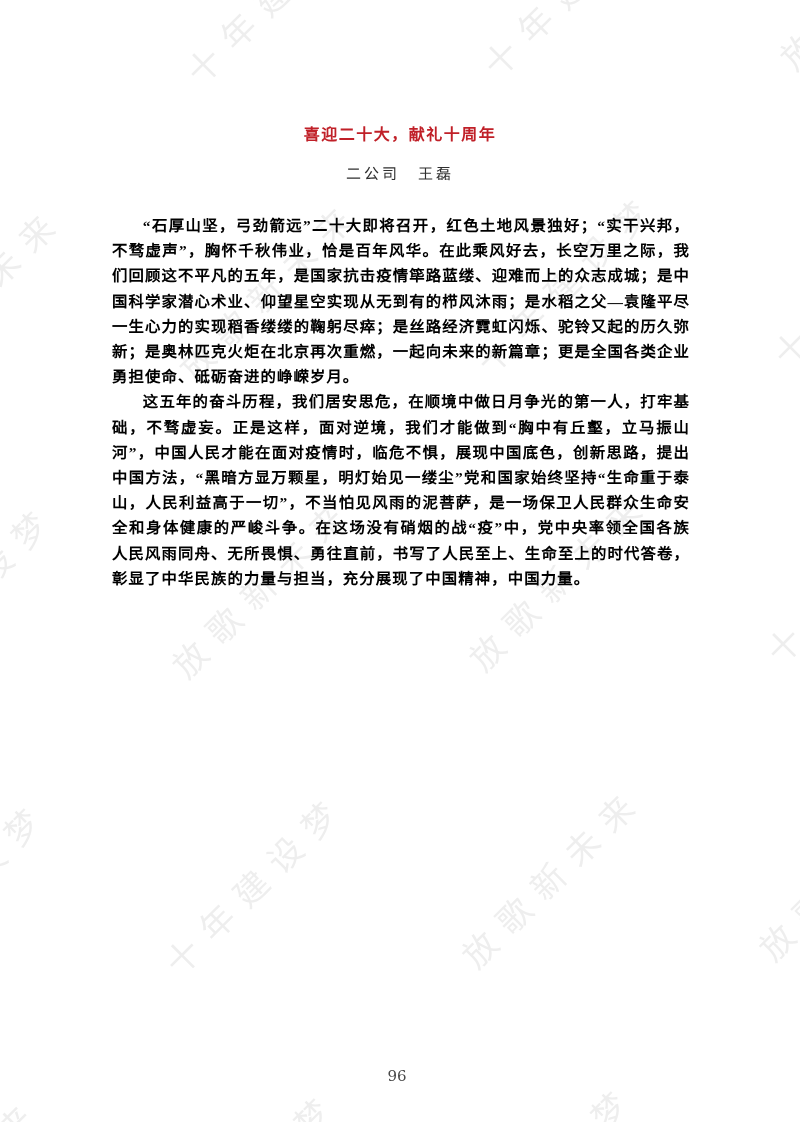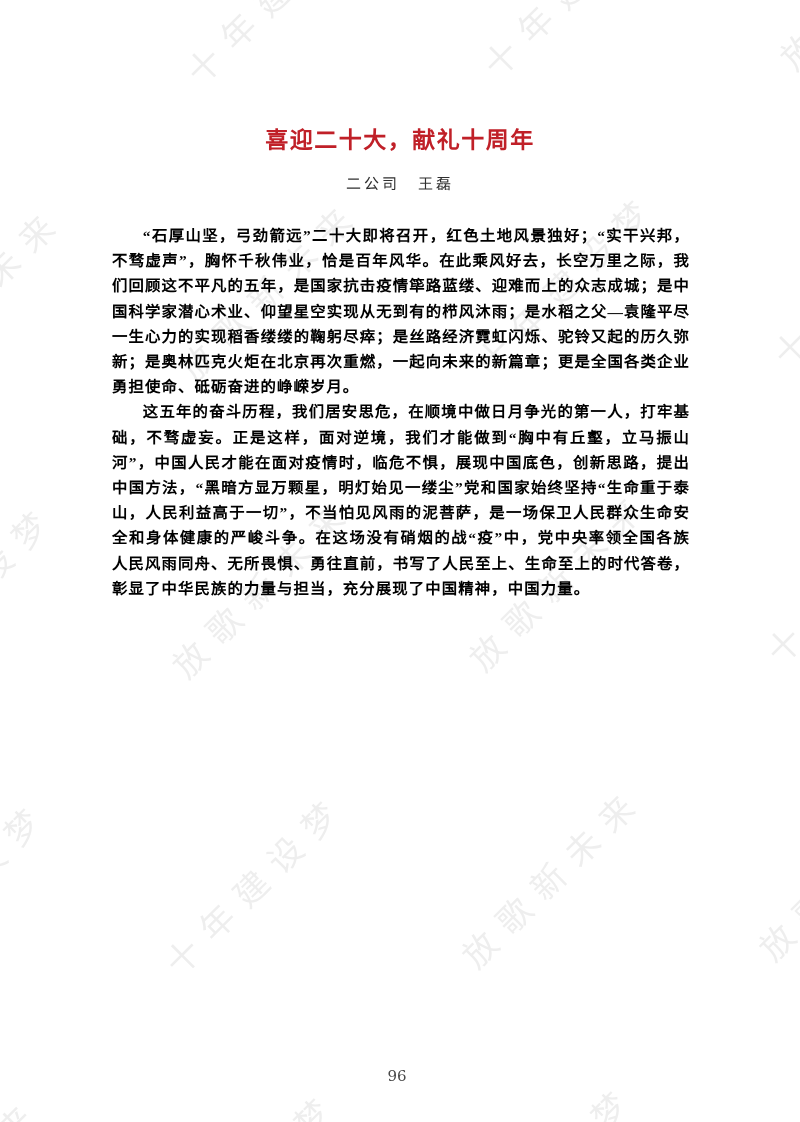--- a/index.html
+++ b/index.html
@@ -36,21 +36,21 @@
     font-weight: 400;
   }
   
   .content {
     position: relative;
     z-index: 1;
   }
   .title {
     margin-top: 121px;
     text-align: center;
-    font-size: 23px;
+    font-size: 16px;
     font-weight: bold;
     letter-spacing: 1.5px;
     color: #c02028;
     font-family: "Liberation Serif", "DejaVu Serif", serif;
   }
   .author {
     margin-top: 17px;
     text-align: center;
     font-size: 15px;
     letter-spacing: 3px;

